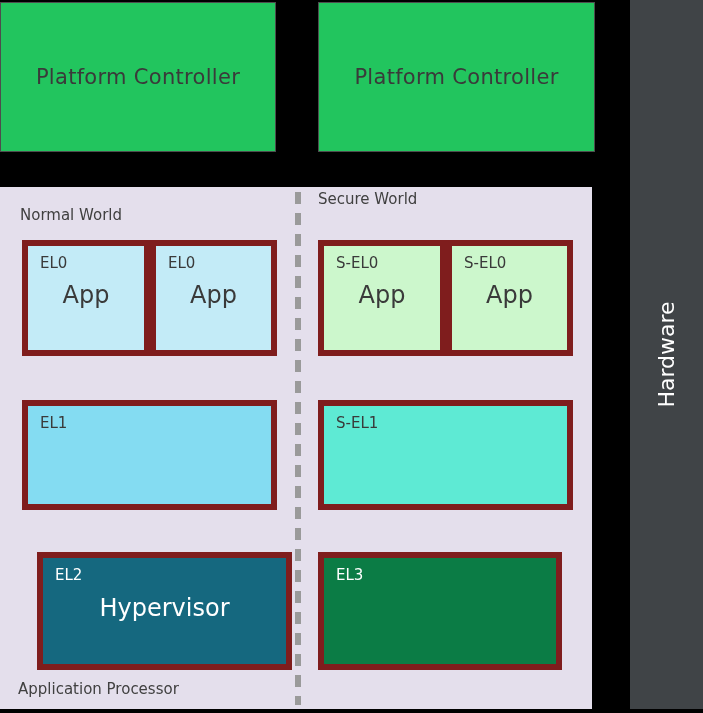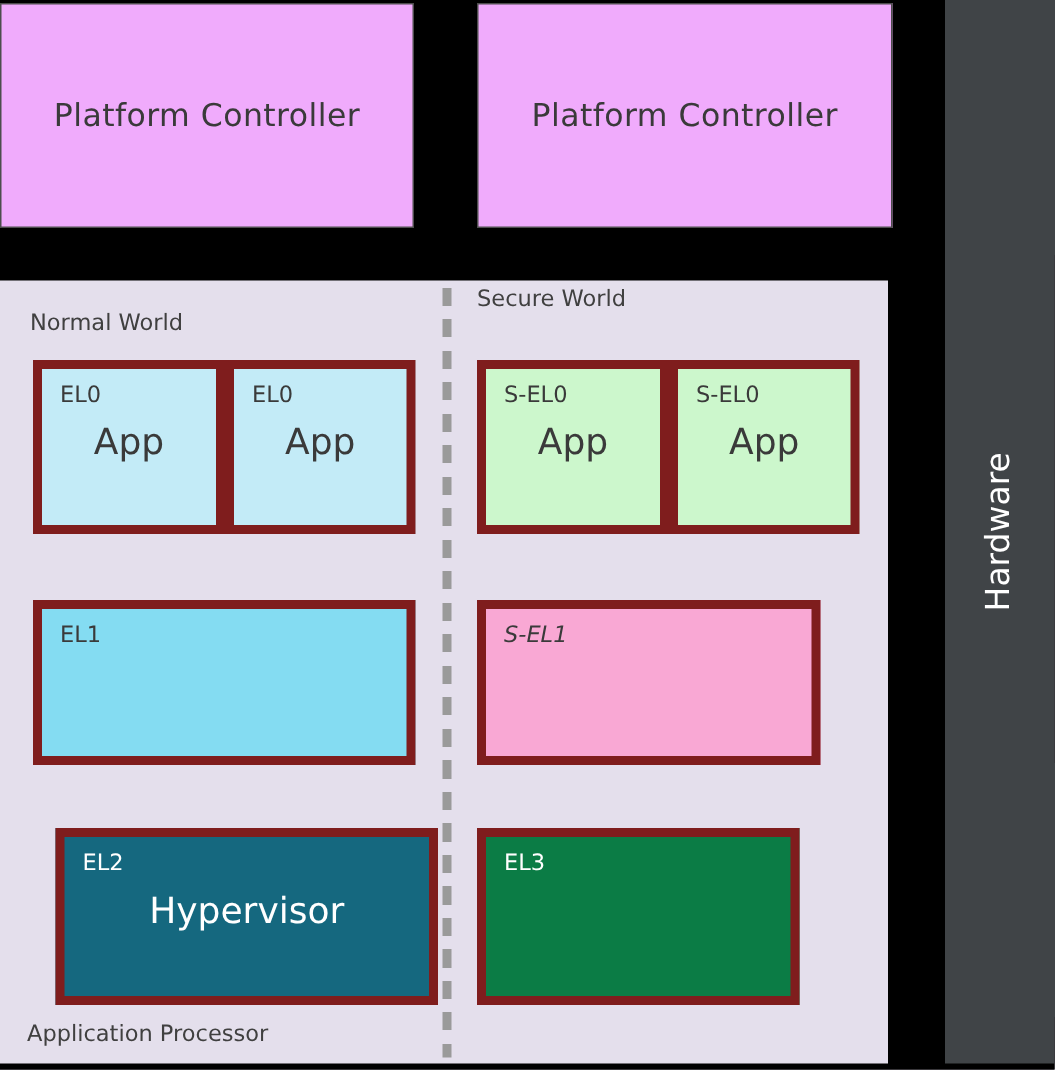--- a/index.html
+++ b/index.html
@@ -11,21 +11,21 @@
     width: 703px;
     height: 713px;
     position: relative;
     overflow: hidden;
     font-family: "DejaVu Sans", "Liberation Sans", sans-serif;
   }
 
   
   .pc-box {
     position: absolute;
-    background: #f0abfc;
+    background: #22c55e;
     border: 1px solid #4d4d4d;
     box-sizing: border-box;
     display: flex;
     align-items: center;
     justify-content: center;
   }
   .pc-box .pc-label {
     font-size: 21px;
     color: #3a3a3a;
     letter-spacing: 0.3px;
@@ -97,25 +97,25 @@
   .light-text .el-tag, .light-text .blk-title { color: #ffffff; }
 
   
   #app-n0 { left: 22px;  top: 240px; width: 128px; height: 116px; background: #c3ebf7; }
   #app-n1 { left: 150px; top: 240px; width: 127px; height: 116px; background: #c3ebf7; }
   #app-s0 { left: 318px; top: 240px; width: 128px; height: 116px; background: #ccf7cc; }
   #app-s1 { left: 446px; top: 240px; width: 127px; height: 116px; background: #ccf7cc; }
 
   
   #os-n { left: 22px;  top: 400px; width: 255px; height: 110px; background: #84dcf2; padding-left: 27px; }
-  #os-s { left: 318px; top: 400px; width: 229px; height: 110px; background: #f9a8d4; font-style: italic; }
+  #os-s { left: 318px; top: 400px; width: 255px; height: 110px; background: #5eead4; }
 
   
   #hyp   { left: 37px;  top: 552px; width: 255px; height: 118px; background: #15687f; }
-  #tfa   { left: 318px; top: 552px; width: 215px; height: 118px; background: #0b7c45; }
+  #tfa   { left: 318px; top: 552px; width: 244px; height: 118px; background: #0b7c45; }
 
   
   #hardware-panel {
     position: absolute;
     left: 630px;
     top: 0px;
     width: 73px;
     height: 709px;
     background: #404447;
     display: flex;

